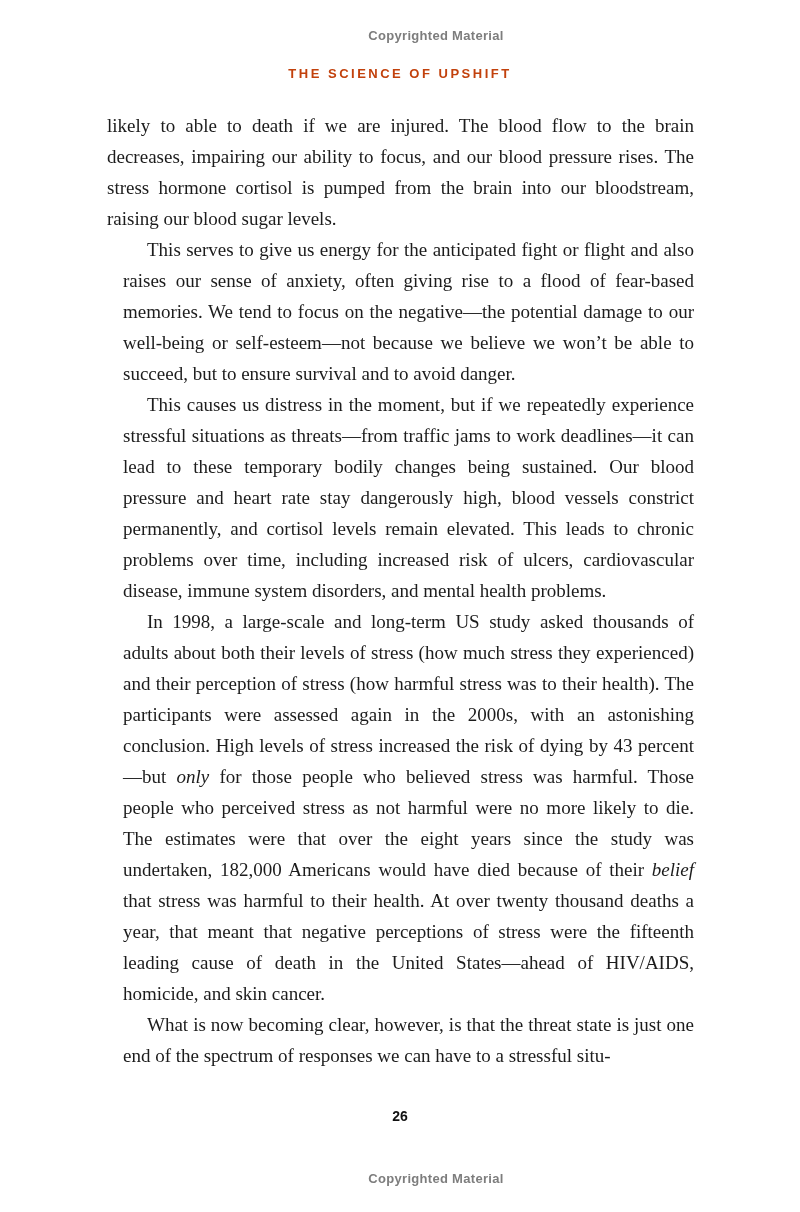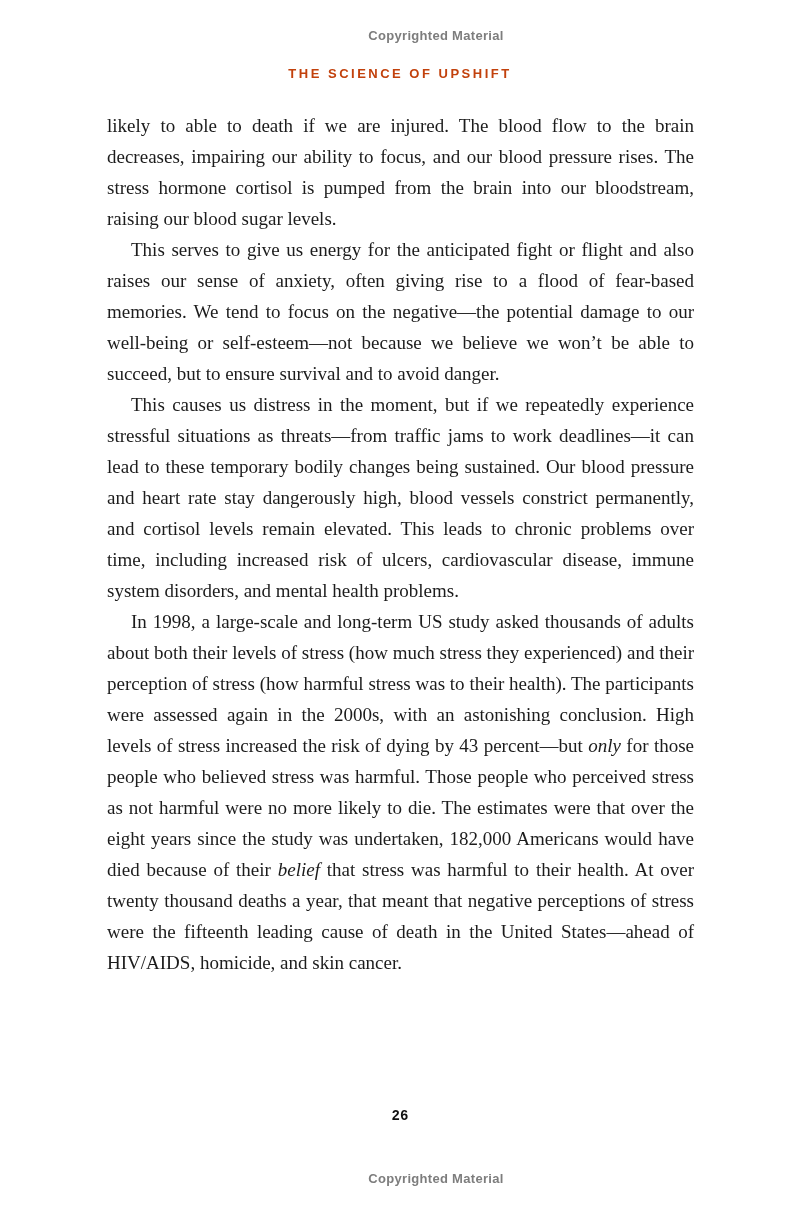--- a/index.html
+++ b/index.html
@@ -50,49 +50,51 @@
     font-size: 19px;
     line-height: 31px;
     text-align: justify;
   }
   .body-text p {
     margin: 0;
     padding: 0;
   }
   .body-text p.indent {
     text-indent: 24px;
+    margin-left: 16px;
   }
   .it {
     font-style: italic;
   }
   .page-number {
     position: absolute;
     top: 1108px;
     left: 0;
     width: 100%;
     text-align: center;
-    font-family: Liberation Mono, monospace;
+    font-family: Liberation Sans, sans-serif;
     font-size: 14px;
     font-weight: 700;
     color: #111111;
   }
 </style>
 </head>
 <body>
 
 <div class="page">
 
   <div class="copyright-notice copyright-top">Copyrighted Material</div>
 
   <div class="running-head">THE SCIENCE OF UPSHIFT</div>
 
   <div class="body-text">
       <p><span>likely to able to death if we are injured. The blood flow to the brain decreases, impairing our ability to focus, and our blood pressure rises. The stress hormone cortisol is pumped from the brain into our bloodstream, raising our blood sugar levels.</span></p>
       <p class="indent"><span>This serves to give us energy for the anticipated fight or flight and also raises our sense of anxiety, often giving rise to a flood of fear-based memories. We tend to focus on the negative—the potential damage to our well-being or self-esteem—not because we believe we won’t be able to succeed, but to ensure survival and to avoid danger.</span></p>
       <p class="indent"><span>This causes us distress in the moment, but if we repeatedly experience stressful situations as threats—from traffic jams to work deadlines—it can lead to these temporary bodily changes being sustained. Our blood pressure and heart rate stay dangerously high, blood vessels constrict permanently, and cortisol levels remain elevated. This leads to chronic problems over time, including increased risk of ulcers, cardiovascular disease, immune system disorders, and mental health problems.</span></p>
       <p class="indent"><span>In 1998, a large-scale and long-term US study asked thousands of adults about both their levels of stress (how much stress they experienced) and their perception of stress (how harmful stress was to their health). The participants were assessed again in the 2000s, with an astonishing conclusion. High levels of stress increased the risk of dying by 43 percent—but </span><span class="it">only</span><span> for those people who believed stress was harmful. Those people who perceived stress as not harmful were no more likely to die. The estimates were that over the eight years since the study was undertaken, 182,000 Americans would have died because of their </span><span class="it">belief</span><span> that stress was harmful to their health. At over twenty thousand deaths a year, that meant that negative perceptions of stress were the fifteenth leading cause of death in the United States—ahead of HIV/AIDS, homicide, and skin cancer.</span></p>
+      <p class="indent"><span>What is now becoming clear, however, is that the threat state is just one end of the spectrum of responses we can have to a stressful situ-</span></p>
     </div>
 
   <div class="page-number">26</div>
 
   <div class="copyright-notice copyright-bottom">Copyrighted Material</div>
 
 </div>
 
 </body></html>

